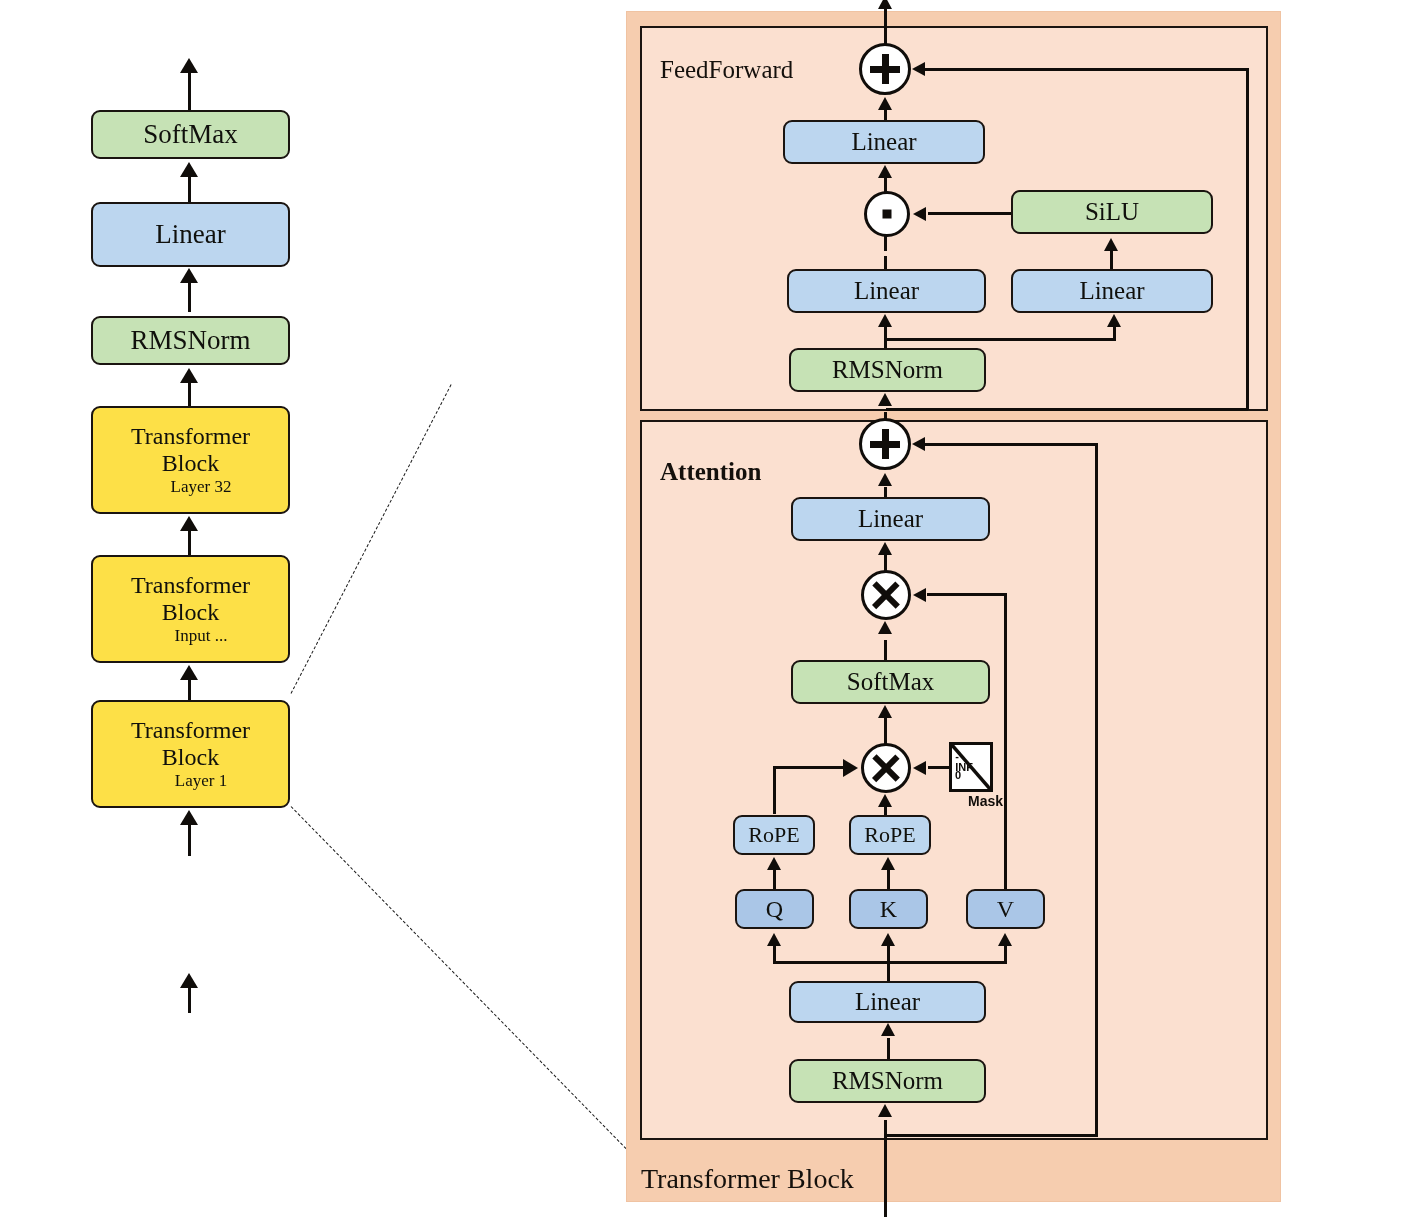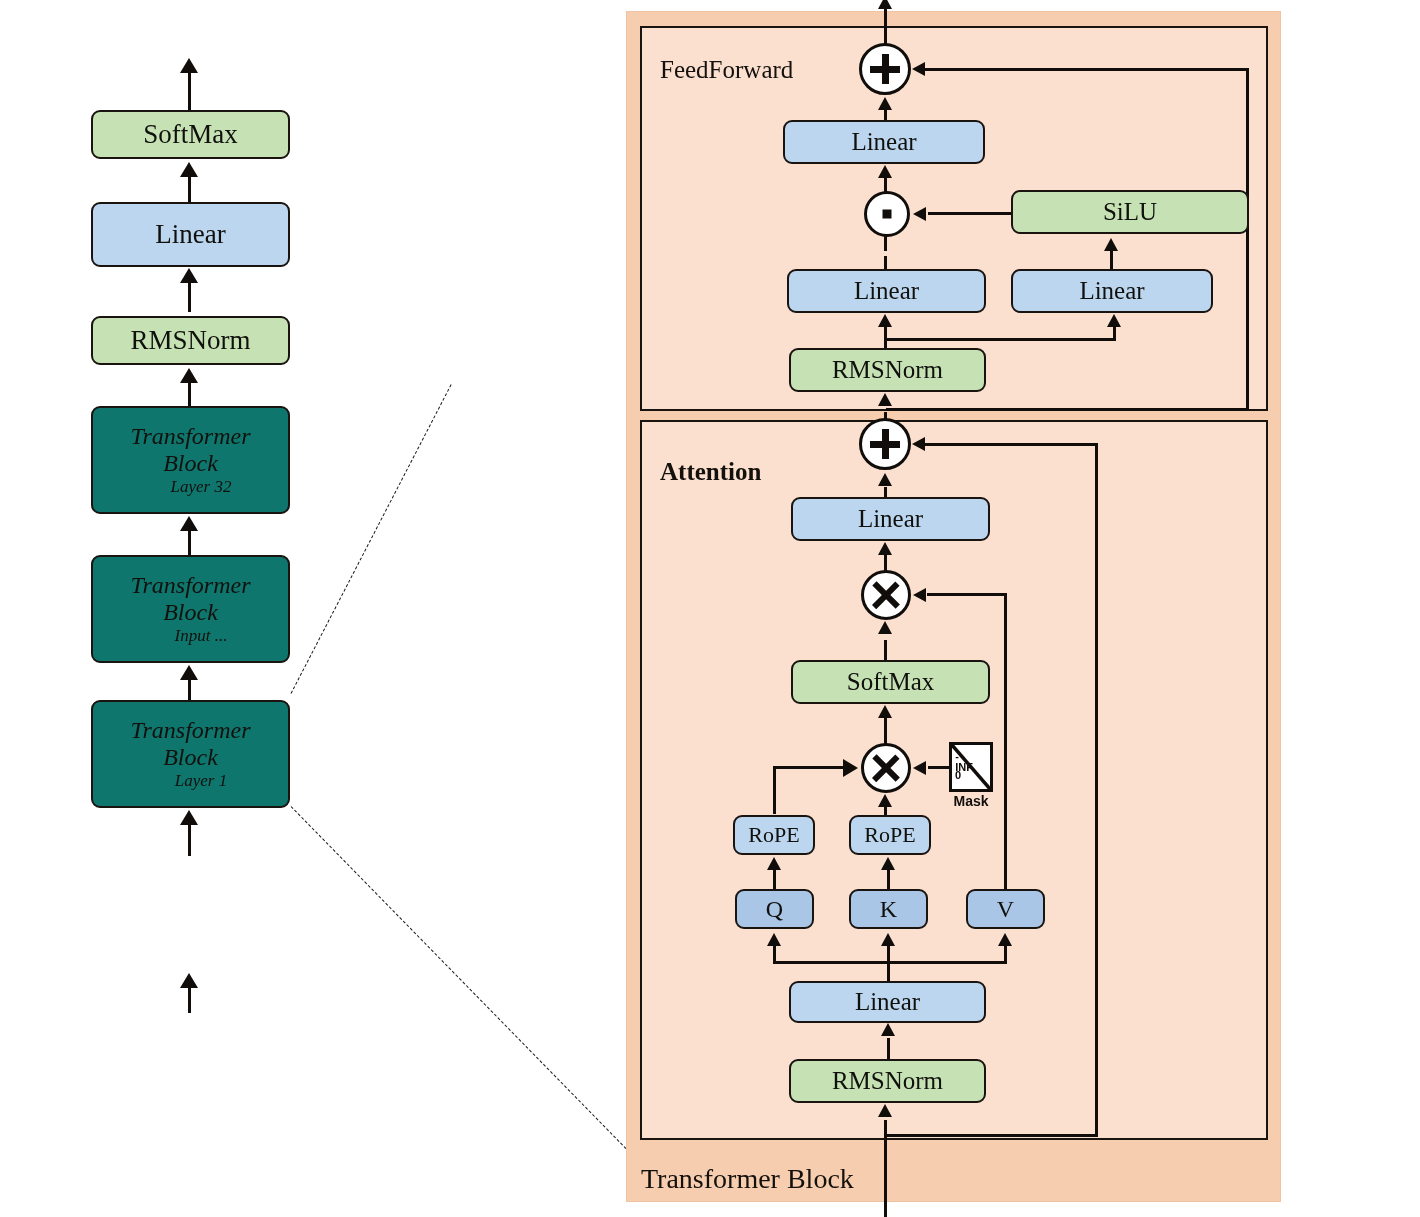--- a/index.html
+++ b/index.html
@@ -28,21 +28,21 @@
     align-items: center;
     justify-content: center;
     text-align: center;
     color: #10100c;
     line-height: 1.12;
     font-family: "Liberation Serif", "DejaVu Serif", serif;
   }
   .n-blue   { background: #bcd6ef; }
   .n-blue2  { background: #aac6e7; }
   .n-green  { background: #c6e2b5; }
-  .n-orange { background: #0f766e; font-style: italic; }
+  .n-orange { background: #fde047; }
 
   .sub {
     font-size: 17px;
     line-height: 1.1;
     margin-top: 1px;
     margin-left: 21px;
   }
 
   
   .outer-panel {
@@ -162,21 +162,21 @@
     line-height: 1;
   }
   .mask-inf { font-size: 11px; right: 17px; top: 6px; margin-left: 44px; }
   .mask-zero { font-size: 11px; left: 3px; bottom: 8px; }
   .mask-caption {
     position: absolute;
     font-family: "Liberation Sans", "DejaVu Sans", sans-serif;
     font-weight: bold;
     font-size: 14px;
     color: #100d0a;
-    text-align: center;
+    text-align: right;
     white-space: nowrap;
   }
 
   
   .dash {
     position: absolute;
     transform-origin: 0 50%;
     border-top: 1.6px dashed #1a1a1a;
     height: 0;
   }
@@ -271,21 +271,21 @@
 
   <div class="ln lnv" style="left:884px; top:235px; height:16px;"></div>
   <div class="ah ah-up-s" style="left:878px; top:165px;"></div>
   <div class="ln lnv" style="left:884px; top:178px; height:14px;"></div>
 
   <div class="op op-dot" style="left:864px; top:191px; width:46px; height:46px;"></div>
 
   <div class="ln lnh" style="left:928px; top:212px; width:84px;"></div>
   <div class="ah ah-left-s" style="left:913px; top:207px;"></div>
 
-  <div class="node n-green" style="left:1011px; top:190px; width:238px; height:44px; font-size:25px;">
+  <div class="node n-green" style="left:1011px; top:190px; width:202px; height:44px; font-size:25px;">
     <span>SiLU</span>
   </div>
 
   <div class="ln lnv" style="left:1110px; top:250px; height:20px;"></div>
   <div class="ah ah-up-s" style="left:1104px; top:238px;"></div>
 
   <div class="ln lnv" style="left:884px; top:256px; height:14px;"></div>
 
   <div class="node n-blue" style="left:787px; top:269px; width:199px; height:44px; font-size:25px;">
     <span>Linear</span>

